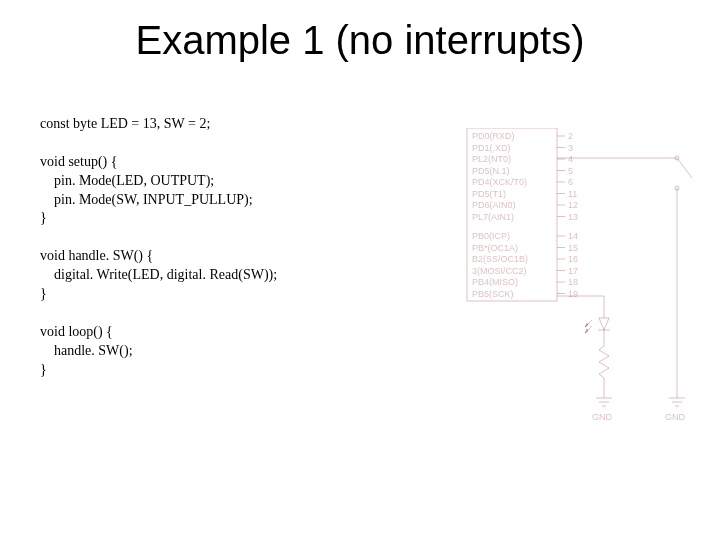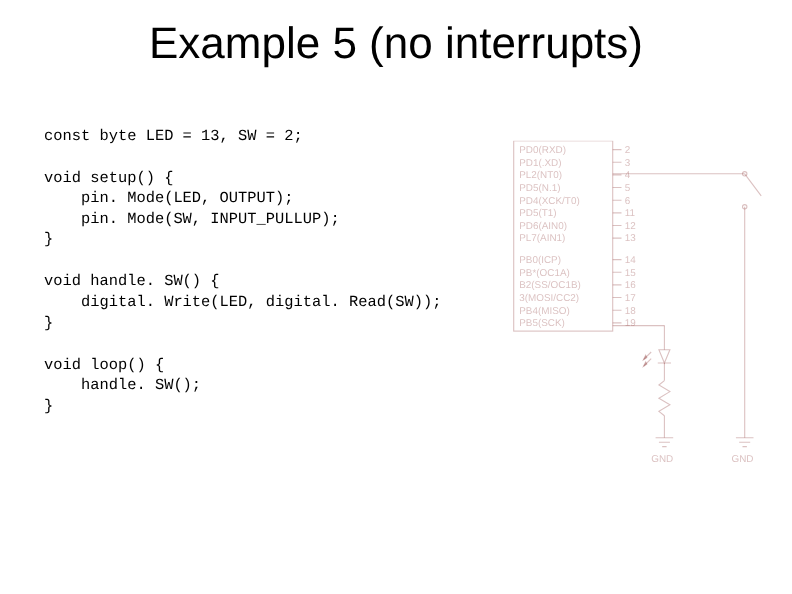--- a/index.html
+++ b/index.html
@@ -1,27 +1,27 @@
 <!DOCTYPE html>
 <html><head>
 <meta charset="utf-8">
 <style>
   html,body{margin:0;padding:0}
   body{width:720px;height:540px;background:#fff;font-family:"Times New Roman",serif;color:#000;position:relative;overflow:hidden}
   .title{font-family:Arial,Helvetica,sans-serif;font-size:40px;text-align:center;margin:18px 0 0 0}
-  .code{font-family:Liberation Mono, monospace;font-size:14px;white-space:pre;line-height:1.35;position:absolute;left:40px;top:115px}
+  .code{font-family:Liberation Serif, serif;font-size:14px;white-space:pre;line-height:1.35;position:absolute;left:40px;top:115px}
   .schematic{position:absolute;left:462px;top:128px;width:250px;height:320px;color:rgba(153,76,76,0.35)}
   .schematic *{stroke:rgba(153,76,76,0.35);fill:none;stroke-width:1}
   .schematic text{stroke:none;fill:rgba(153,76,76,0.35);font-family:Arial,sans-serif;font-size:9px}
   .schematic .gnd{stroke:rgba(153,76,76,0.5)}
 </style>
 </head>
 <body>
 
-<div class="title">Example 5 (no interrupts)</div>
+<div class="title">Example 1 (no interrupts)</div>
 
 <div class="code">const byte LED = 13, SW = 2;
 
 void setup() {
     pin. Mode(LED, OUTPUT);
     pin. Mode(SW, INPUT_PULLUP);
 }
 
 void handle. SW() {
     digital. Write(LED, digital. Read(SW));

